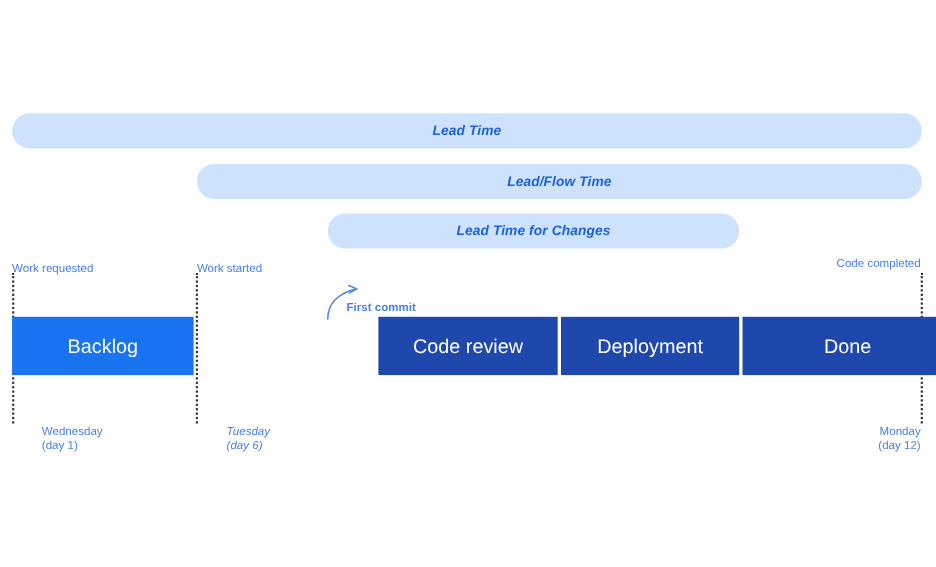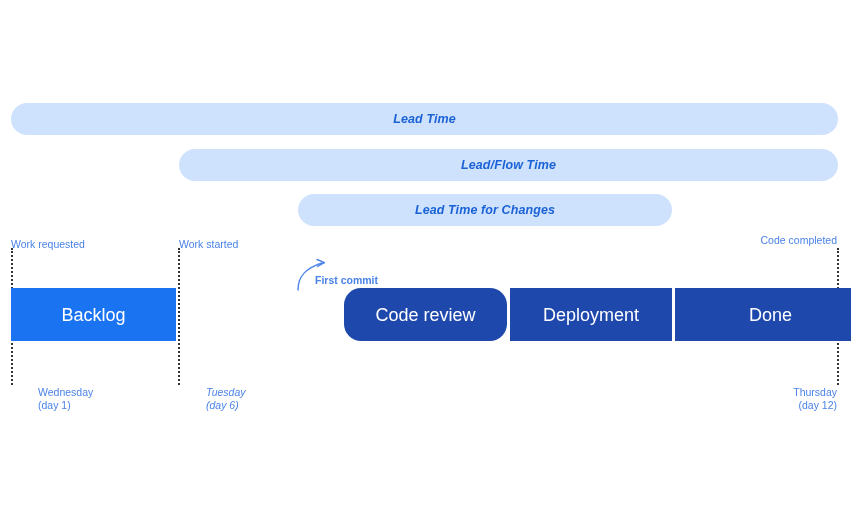--- a/index.html
+++ b/index.html
@@ -77,21 +77,21 @@
   }
   .stage-label {
     color: #ffffff;
     font-size: 18px;
     font-weight: normal;
     line-height: 1;
     white-space: nowrap;
   }
   #stage-backlog     { left: 11px;  width: 165px; background: #1a73f0; }
   #stage-development { left: 179px; width: 162px; background: #1f48ad; }
-  #stage-codereview  { left: 344px; width: 163px; background: #1f48ad; border-radius: 17px; }
+  #stage-codereview  { left: 344px; width: 163px; background: #1f48ad; }
   #stage-deployment  { left: 510px; width: 162px; background: #1f48ad; }
   #stage-done        { left: 675px; width: 191px; background: #1f48ad; }
 
   
   .day-label {
     position: absolute;
     color: #4a82e8;
     font-size: 10.5px;
     line-height: 13px;
     white-space: nowrap;
@@ -174,17 +174,17 @@
     <div>Wednesday</div>
     <div>(day 1)</div>
   </div>
 
   <div class="day-label" id="day-tuesday">
     <div>Tuesday</div>
     <div>(day 6)</div>
   </div>
 
   <div class="day-label" id="day-monday">
-    <div>Thursday</div>
+    <div>Monday</div>
     <div>(day 12)</div>
   </div>
 
 </div>
 
 </body></html>

